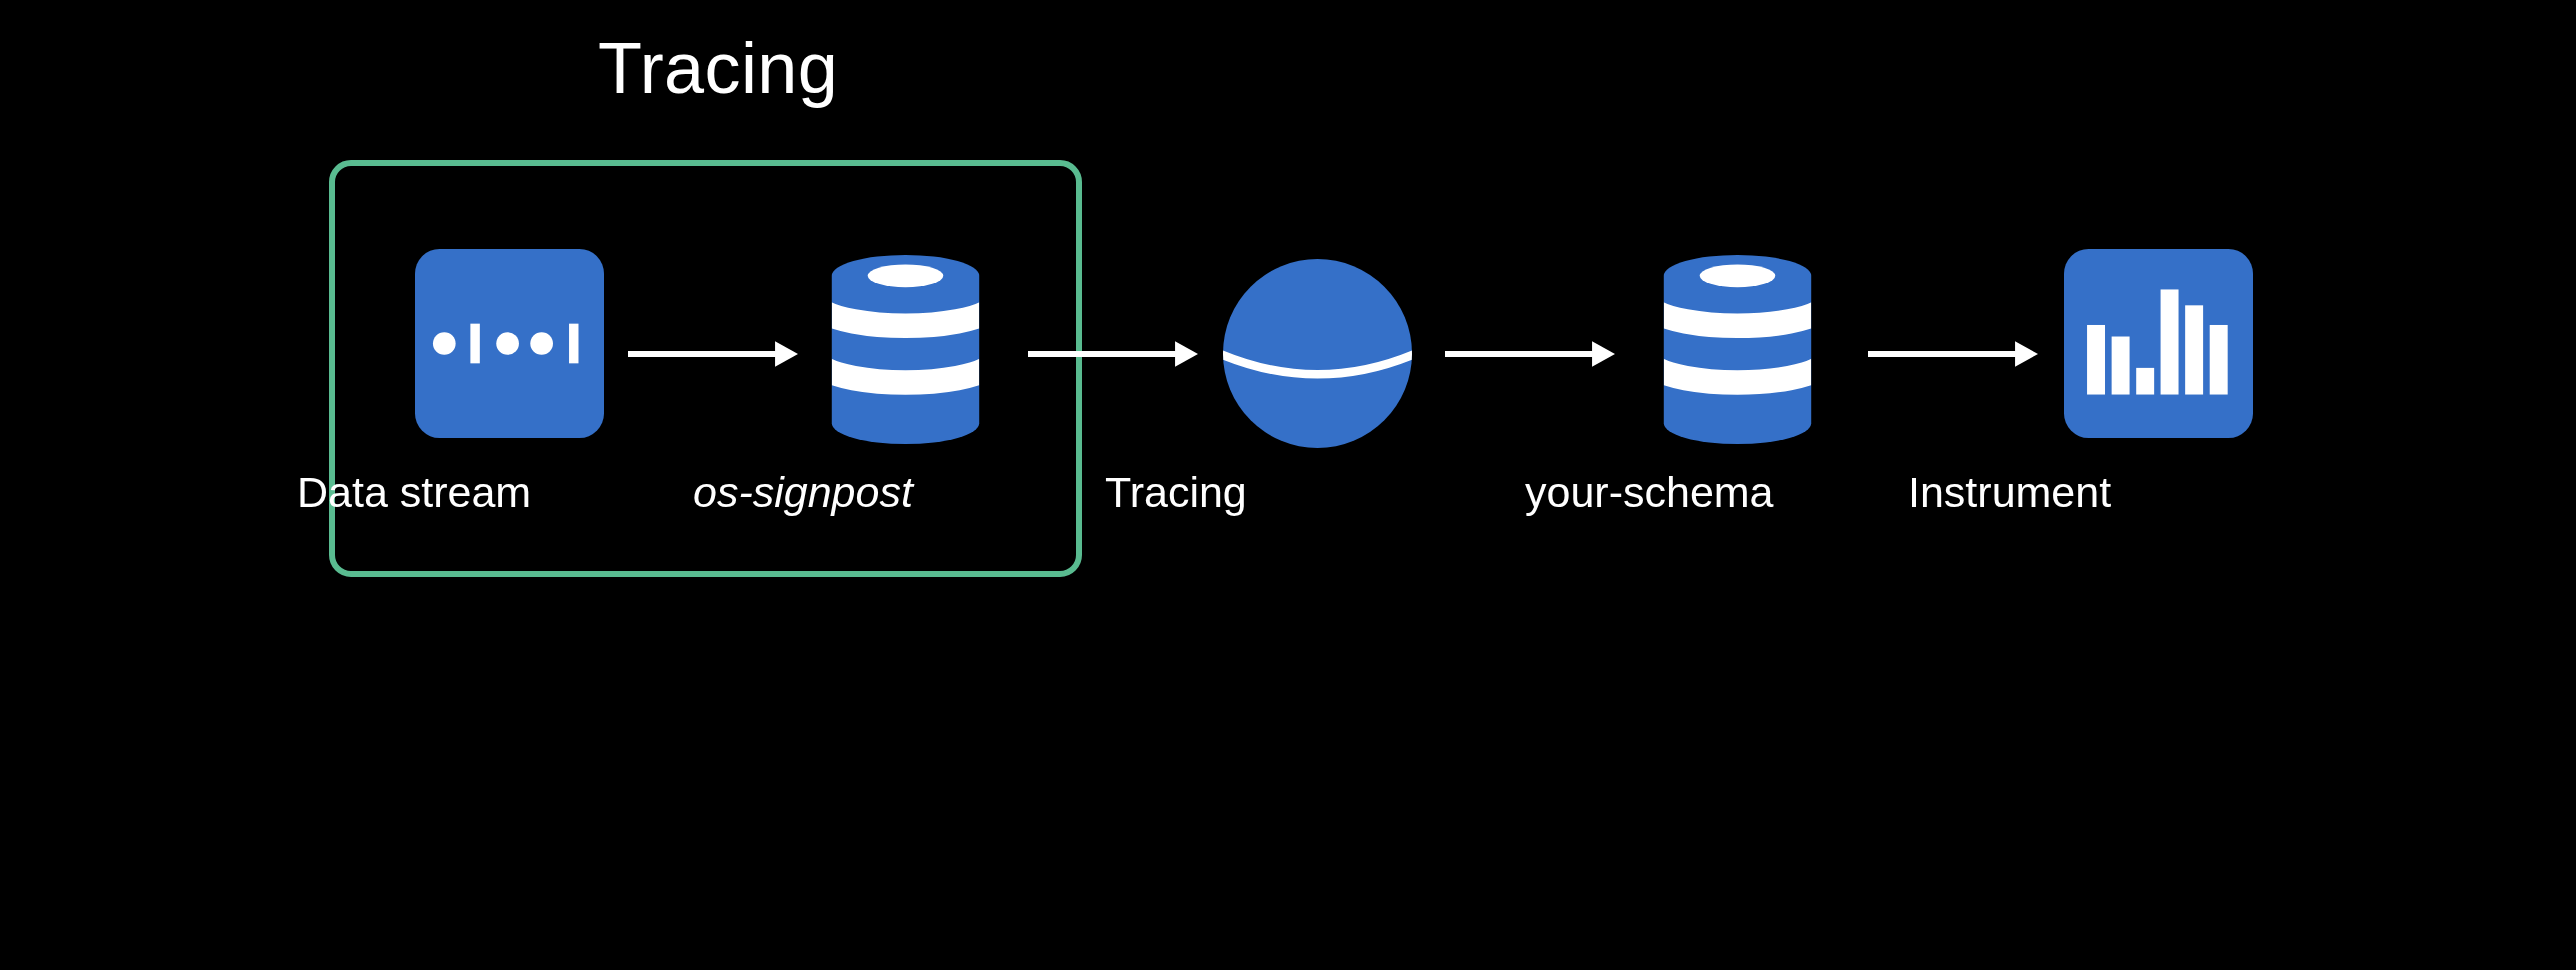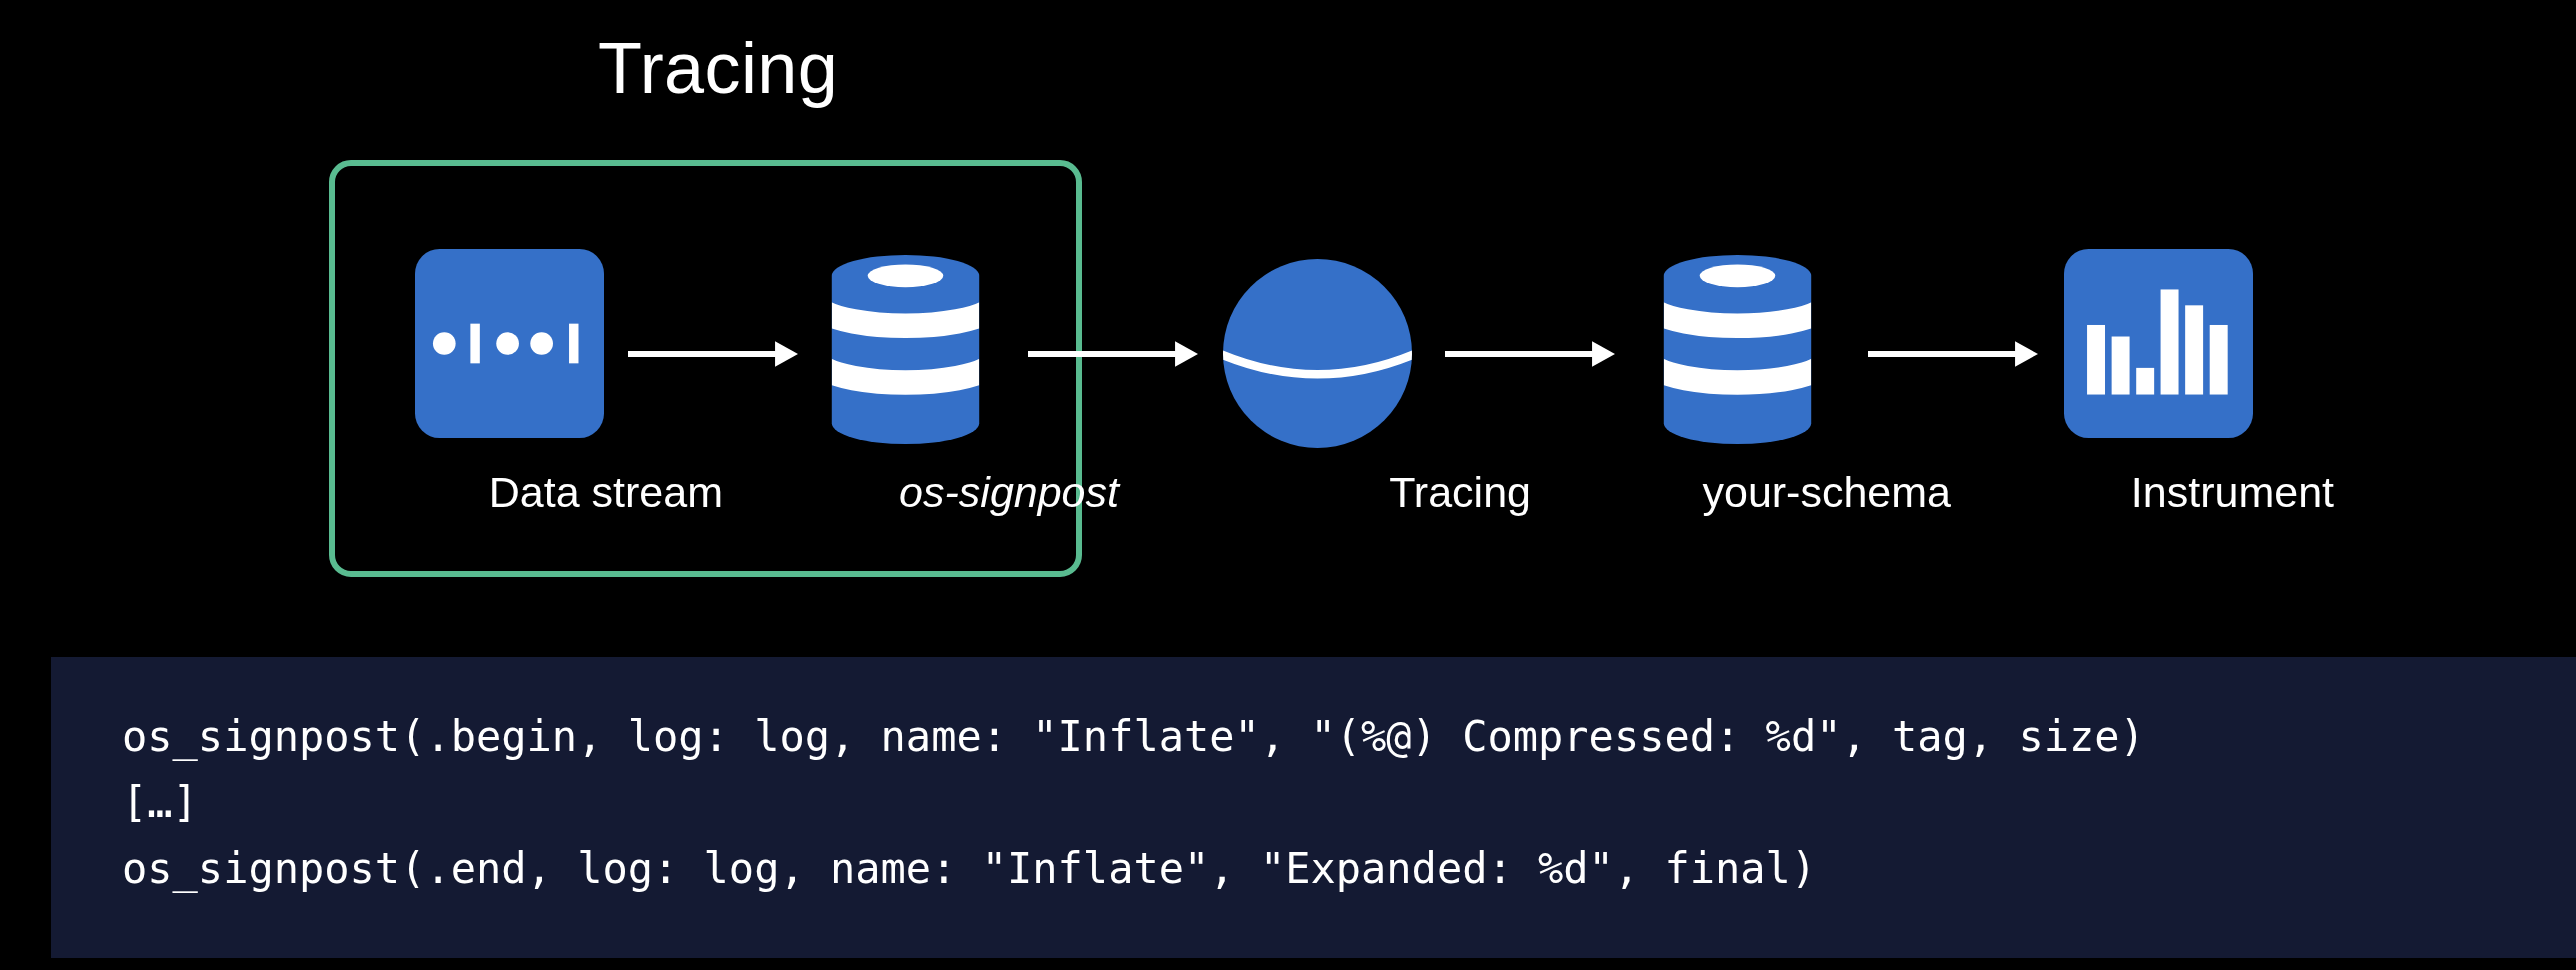--- a/index.html
+++ b/index.html
@@ -34,21 +34,21 @@
   .icon.sq{width:189px;height:189px;top:249px;}
   .icon.db{width:189px;height:197px;top:251px;}
   .icon.sphere{width:189px;height:189px;top:259px;}
   .i1{left:415px;}
   .i2{left:811px;}
   .i3{left:1223px;}
   .i4{left:1643px;}
   .i5{left:2064px;}
   .node-label{
     position:absolute;top:467px;width:426px;
-    text-align:right;
+    text-align:left;
     font-size:43px;font-weight:400;line-height:1.2;
     color:var(--text-white,#fff);
   }
   .l1{left:297px;}
   .l2{left:693px;font-style:italic;}
   .l3{left:1105px;}
   .l4{left:1525px;}
   .l5{left:1908px;}
   .arrow{position:absolute;top:337px;width:170px;height:34px;}
   .a1{left:628px;}
@@ -155,20 +155,15 @@
     <rect x="0" y="0" width="100" height="100" rx="13" class="f-blue"></rect>
     <rect x="12.2" y="40.2" width="9.5" height="36.8" class="f-white"></rect>
     <rect x="25.2" y="46.3" width="9.5" height="30.7" class="f-white"></rect>
     <rect x="38.2" y="62.9" width="9.5" height="14.1" class="f-white"></rect>
     <rect x="51.1" y="21.4" width="9.5" height="55.6" class="f-white"></rect>
     <rect x="64.1" y="29.8" width="9.5" height="47.2" class="f-white"></rect>
     <rect x="77.1" y="40.2" width="9.5" height="36.8" class="f-white"></rect>
   </svg>
   <div class="node-label l5">Instrument</div>
 
-  <div class="code-block">
-    <div class="code-line">os_signpost(.begin, log: log, name: "Inflate", "(%@) Compressed: %d", tag, size)</div>
-    <div class="code-line">[…]</div>
-    <div class="code-line">os_signpost(.end, log: log, name: "Inflate", "Expanded: %d", final)</div>
-  </div>
 
 </div>
 
 
 </body></html>

